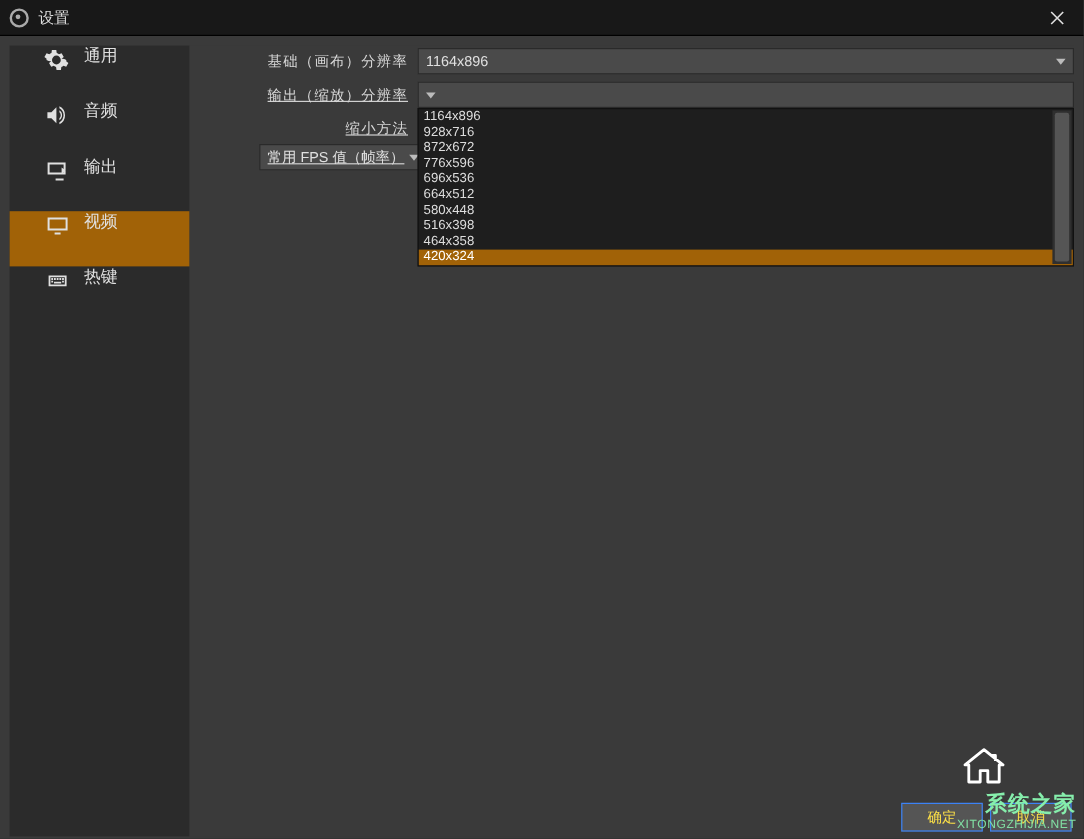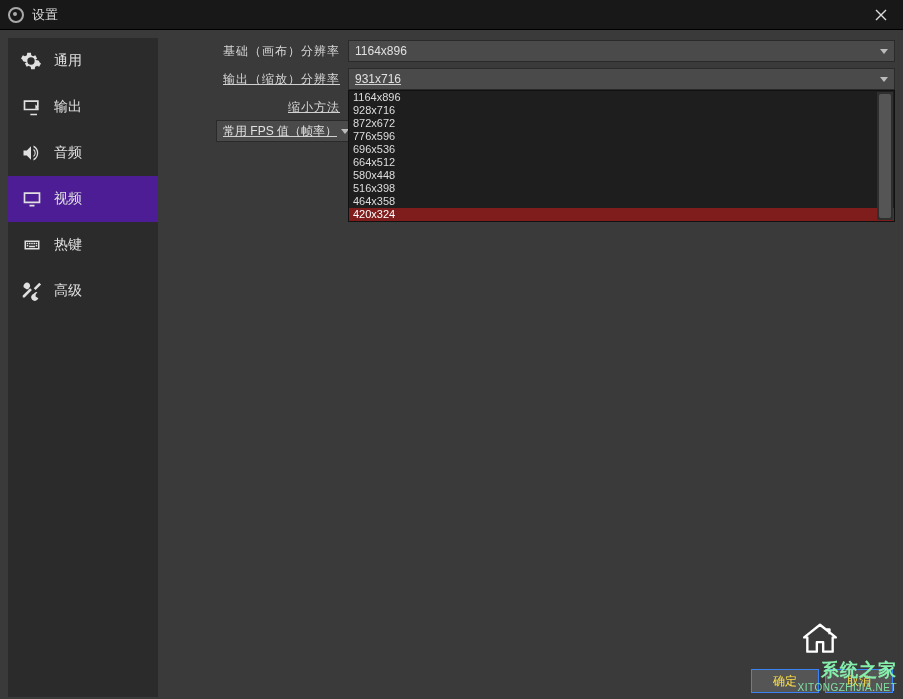--- a/index.html
+++ b/index.html
@@ -58,28 +58,27 @@
     .sidebar {
       width: 150px;
       background: #2b2b2b;
       display: flex;
       flex-direction: column;
       flex-shrink: 0;
     }
     .sidebar-item {
       height: 46px;
       display: flex;
-      align-items: center;
-      padding-left: 12px;
+      padding-left: 28px;
       cursor: pointer;
       color: #e0e0e0;
       font-size: 14px;
     }
     .sidebar-item.selected {
-      background: #4c1d95;
+      background: #a16207;
     }
     .sidebar-item .icon {
       width: 30px;
       height: 24px;
       display: flex;
       align-items: center;
       justify-content: flex-start;
       margin-right: 4px;
     }
     .sidebar-item svg { fill: #e0e0e0; }
@@ -168,21 +167,21 @@
     .dropdown-option {
       height: 13px;
       line-height: 13px;
       padding: 0 4px;
       font-size: 11px;
       color: #ddd;
       font-family: Arial, sans-serif;
       cursor: pointer;
     }
     .dropdown-option.highlighted {
-      background: #7f1d1d;
+      background: #a16207;
       color: #fff;
     }
     .dropdown-scrollbar {
       position: absolute;
       right: 1px;
       top: 1px;
       bottom: 1px;
       width: 16px;
       background: #2f2f2f;
     }
@@ -255,79 +254,70 @@
         <svg width="22" height="22" viewBox="0 0 24 24">
             <path d="M12 8a4 4 0 100 8 4 4 0 000-8zm9 4a7 7 0 01-.1 1.2l2 1.6-2 3.4-2.4-1a7 7 0 01-2 1.2l-.4 2.6h-4l-.4-2.6a7 7 0 01-2-1.2l-2.4 1-2-3.4 2-1.6A7 7 0 013 12a7 7 0 01.1-1.2l-2-1.6 2-3.4 2.4 1a7 7 0 012-1.2L7.9 3h4l.4 2.6a7 7 0 012 1.2l2.4-1 2 3.4-2 1.6A7 7 0 0121 12z"></path>
           </svg>
       </span>
       <span>通用</span>
     </div>
 
 
     <div class="sidebar-item">
       <span class="icon">
+        <svg width="22" height="20" viewBox="0 0 24 24">
+            <path d="M3 9h4l5-5v16l-5-5H3V9zm12-2a6 6 0 010 10v-2a4 4 0 000-6V7zm0-4a10 10 0 010 18v-2a8 8 0 000-14V3z"></path>
+          </svg>
+      </span>
+      <span>音频</span>
+    </div>
+
+    <div class="sidebar-item">
+      <span class="icon">
         <svg width="24" height="20" viewBox="0 0 24 24">
             <path d="M2 4h18v12H2V4zm2 2v8h14V6H4zm6 14h8v2h-8v-2zM16 9l4 3-4 3V9z"></path>
           </svg>
       </span>
       <span>输出</span>
     </div>
 
-    <div class="sidebar-item">
-      <span class="icon">
-        <svg width="22" height="20" viewBox="0 0 24 24">
-            <path d="M3 9h4l5-5v16l-5-5H3V9zm12-2a6 6 0 010 10v-2a4 4 0 000-6V7zm0-4a10 10 0 010 18v-2a8 8 0 000-14V3z"></path>
-          </svg>
-      </span>
-      <span>音频</span>
-    </div>
-
     <div class="sidebar-item selected">
       <span class="icon">
         <svg width="24" height="20" viewBox="0 0 24 24">
             <path d="M2 4h20v13H2V4zm2 2v9h16V6H4zm5 13h6v2H9v-2z"></path>
           </svg>
       </span>
       <span>视频</span>
     </div>
 
     <div class="sidebar-item">
       <span class="icon">
         <svg width="24" height="18" viewBox="0 0 24 24">
             <path d="M2 6h20v12H2V6zm2 2v8h16V8H4zm1 1h2v2H5V9zm3 0h2v2H8V9zm3 0h2v2h-2V9zm3 0h2v2h-2V9zm3 0h2v2h-2V9zM5 12h2v2H5v-2zm12 0h2v2h-2v-2zm-9 1h8v2H8v-2z"></path>
           </svg>
       </span>
       <span>热键</span>
     </div>
 
-    <div class="sidebar-item">
-      <span class="icon">
-        <svg width="22" height="22" viewBox="0 0 24 24">
-            <path d="M21 3l-6 6 2 2 6-6-2-2zM3 17l8-8 2 2-8 8H3v-2zm12-2a4 4 0 105 5l-3-2v-2l2-3a4 4 0 00-4 2zM9 3a4 4 0 00-5 5l3 2h2l2-3a4 4 0 00-2-4z"></path>
-          </svg>
-      </span>
-      <span>高级</span>
-    </div>
 
   </div>
 
   <div class="main-area">
 
     <div class="form-row">
       <div class="form-label">基础（画布）分辨率</div>
       <div class="combo">
         <span class="combo-text">1164x896</span>
         <span class="combo-arrow"></span>
       </div>
     </div>
 
     <div class="form-row">
       <div class="form-label">输出（缩放）分辨率</div>
       <div class="combo">
-        <span class="combo-text">931x716</span>
         <span class="combo-arrow"></span>
       </div>
     </div>
 
     <div class="form-row">
       <div class="form-label">缩小方法</div>
     </div>
 
     <div class="form-row" style="margin-top:-2px;">
       <div class="form-label" style="width:48px;"></div>

